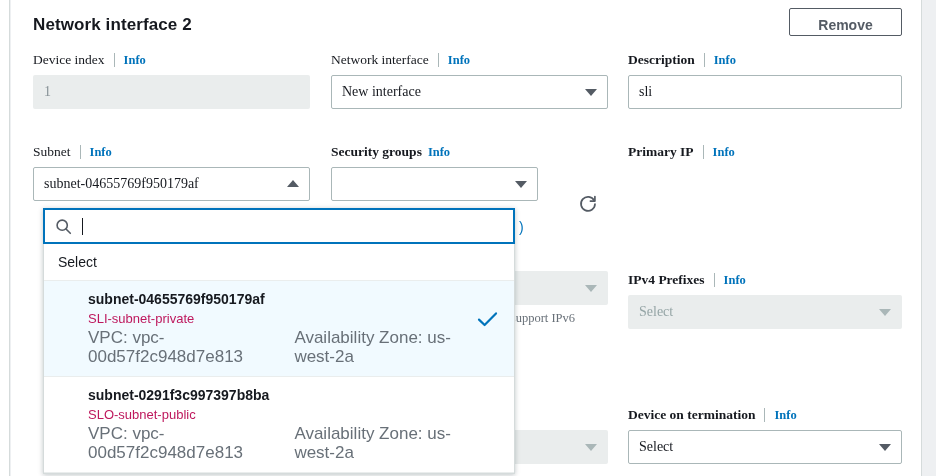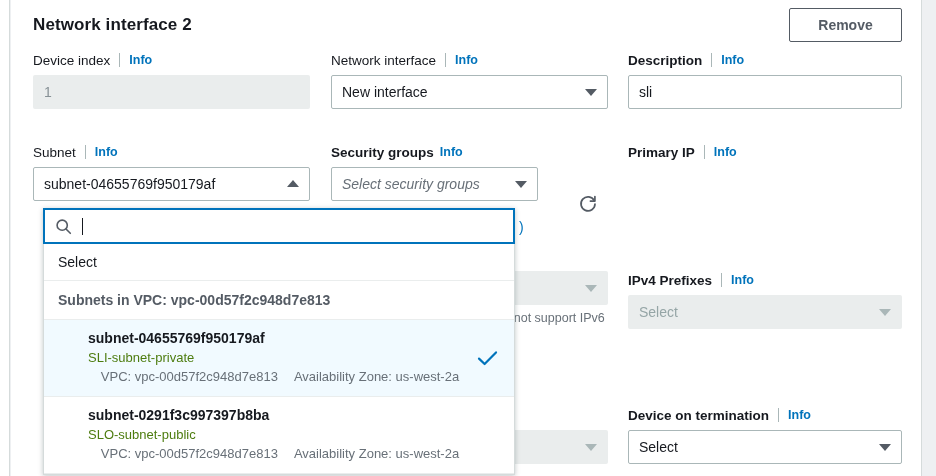--- a/index.html
+++ b/index.html
@@ -43,36 +43,36 @@
     position: absolute;
     left: 22px; top: 15px;
     font-size: 17px;
     font-weight: bold;
     color: #16191f;
     letter-spacing: 0.1px;
   }
   .remove-btn {
     position: absolute;
     left: 778px; top: 8px;
-    width: 113px; height: 34px;
+    width: 113px; height: 28px;
     background: #ffffff;
     border: 1px solid #545b64;
     border-radius: 2px;
     color: #545b64;
     font-size: 14px;
     font-weight: bold;
     font-family: "Liberation Sans", sans-serif;
     cursor: pointer;
     line-height: 32px;
     text-align: center;
     padding: 0;
   }
 
   
-  .field { position: absolute; }
+  .field { position: absolute; font-family: Liberation Serif, serif; }
 
   .flabel {
     display: flex;
     align-items: center;
     font-size: 13.5px;
     color: #16191f;
     font-weight: bold;
     height: 18px;
     white-space: nowrap;
   }
@@ -209,27 +209,27 @@
   }
   .dd-opt.selected { background: #f1faff; }
   .opt-id {
     font-size: 14px;
     font-weight: bold;
     color: #16191f;
     line-height: 20px;
   }
   .opt-name {
     font-size: 13px;
-    color: #4d7c0f;
+    color: #be185d;
     line-height: 19px;
   }
   .opt-meta {
     display: flex;
     gap: 16px;
-    font-size: 13px;
+    font-size: 17px;
     color: #687078;
     line-height: 19px;
     justify-content: center;
   }
   .opt-check {
     position: absolute;
     right: 16px;
     top: 30px;
     display: flex;
   }
@@ -292,21 +292,20 @@
         <span class="caret up"></span>
       </div>
     </div>
 
     <div class="field" style="left:320px; top:143px; width:207px;text-align:right;">
       <div class="flabel">
         <span>Security groups</span>
         <span class="info tight">Info</span>
       </div>
       <div class="select" style="margin-top:6px;">
-        <span class="ph">Select security groups</span>
         <span class="caret"></span>
       </div>
     </div>
 
     <div style="position:absolute; left:508px; top:219px; font-size:14px; color:#0073bb;">)</div>
 
     <button class="refresh-btn">
       <svg width="20" height="20" viewBox="0 0 20 20" aria-hidden="true">
         <path d="M16.2 6.6A7 7 0 1 0 17 10" fill="none" stroke="#545b64" stroke-width="1.7" stroke-linecap="round"></path>
         <path d="M16.9 2.6 L16.9 7.1 L12.4 7.1" fill="none" stroke="#545b64" stroke-width="1.7" stroke-linecap="round" stroke-linejoin="round"></path>
@@ -374,21 +373,20 @@
           </svg>
         </span>
         <span class="dd-caret"></span>
         <span></span>
       </div>
 
       <div class="dd-list">
 
         <div class="dd-plain">Select</div>
 
-        <div class="dd-group">Subnets in VPC: vpc-00d57f2c948d7e813</div>
 
         <div class="dd-opt selected">
           <div class="opt-id">subnet-04655769f950179af</div>
           <div class="opt-name">SLI-subnet-private</div>
           <div class="opt-meta">
             <span>VPC: vpc-00d57f2c948d7e813</span>
             <span>Availability Zone: us-west-2a</span>
           </div>
           <span class="opt-check">
             <svg width="21" height="17" viewBox="0 0 21 17" aria-hidden="true">

